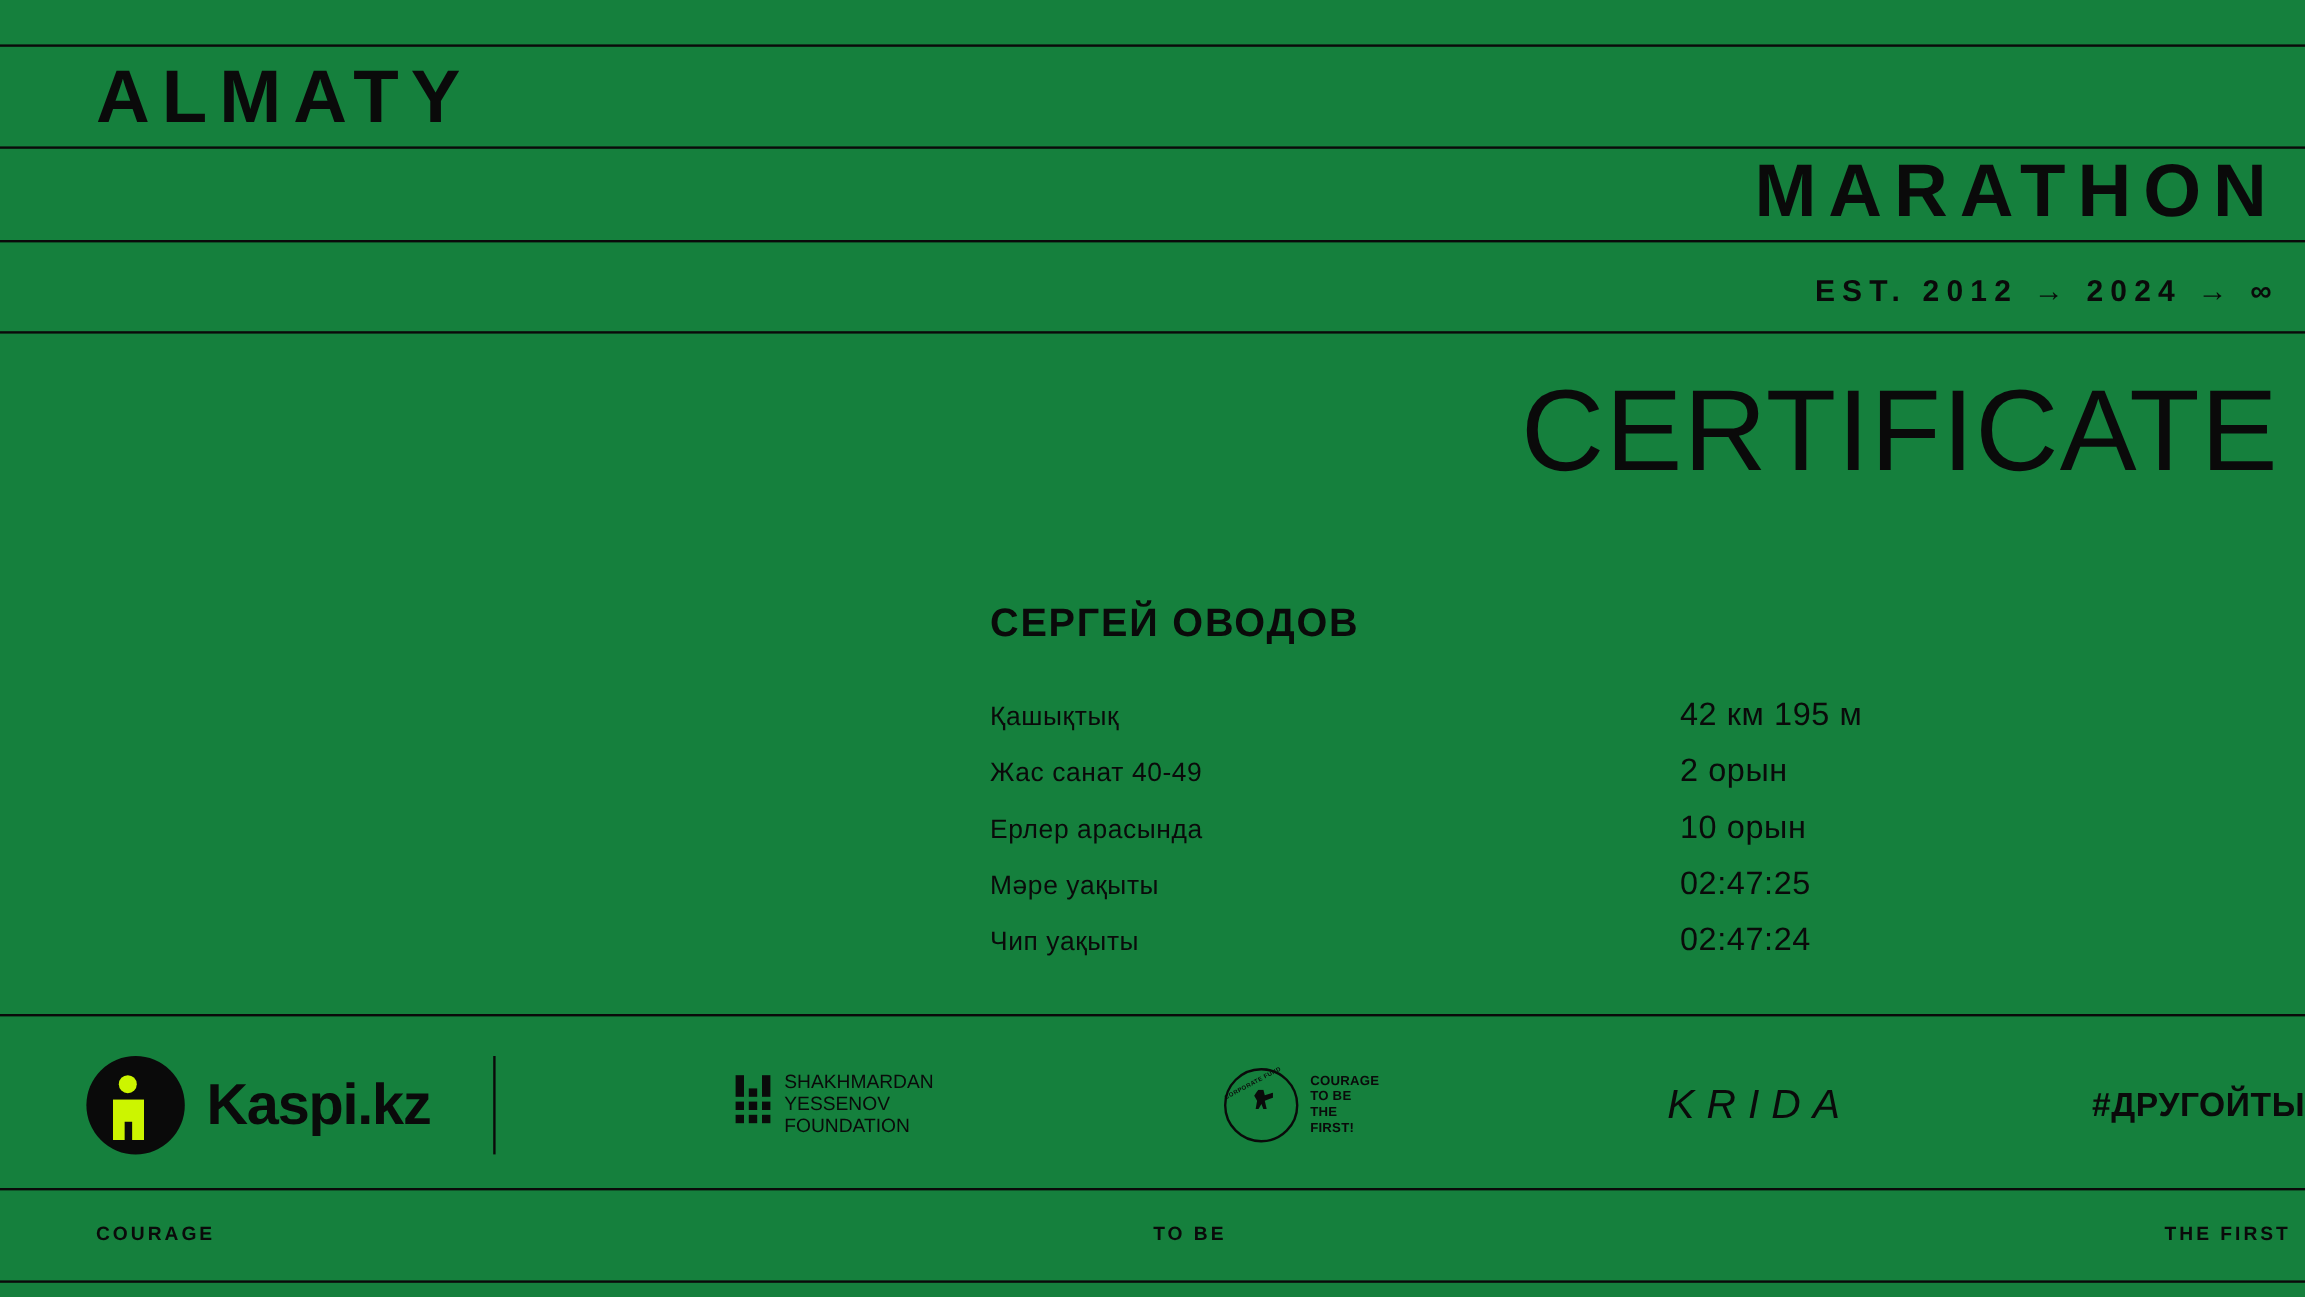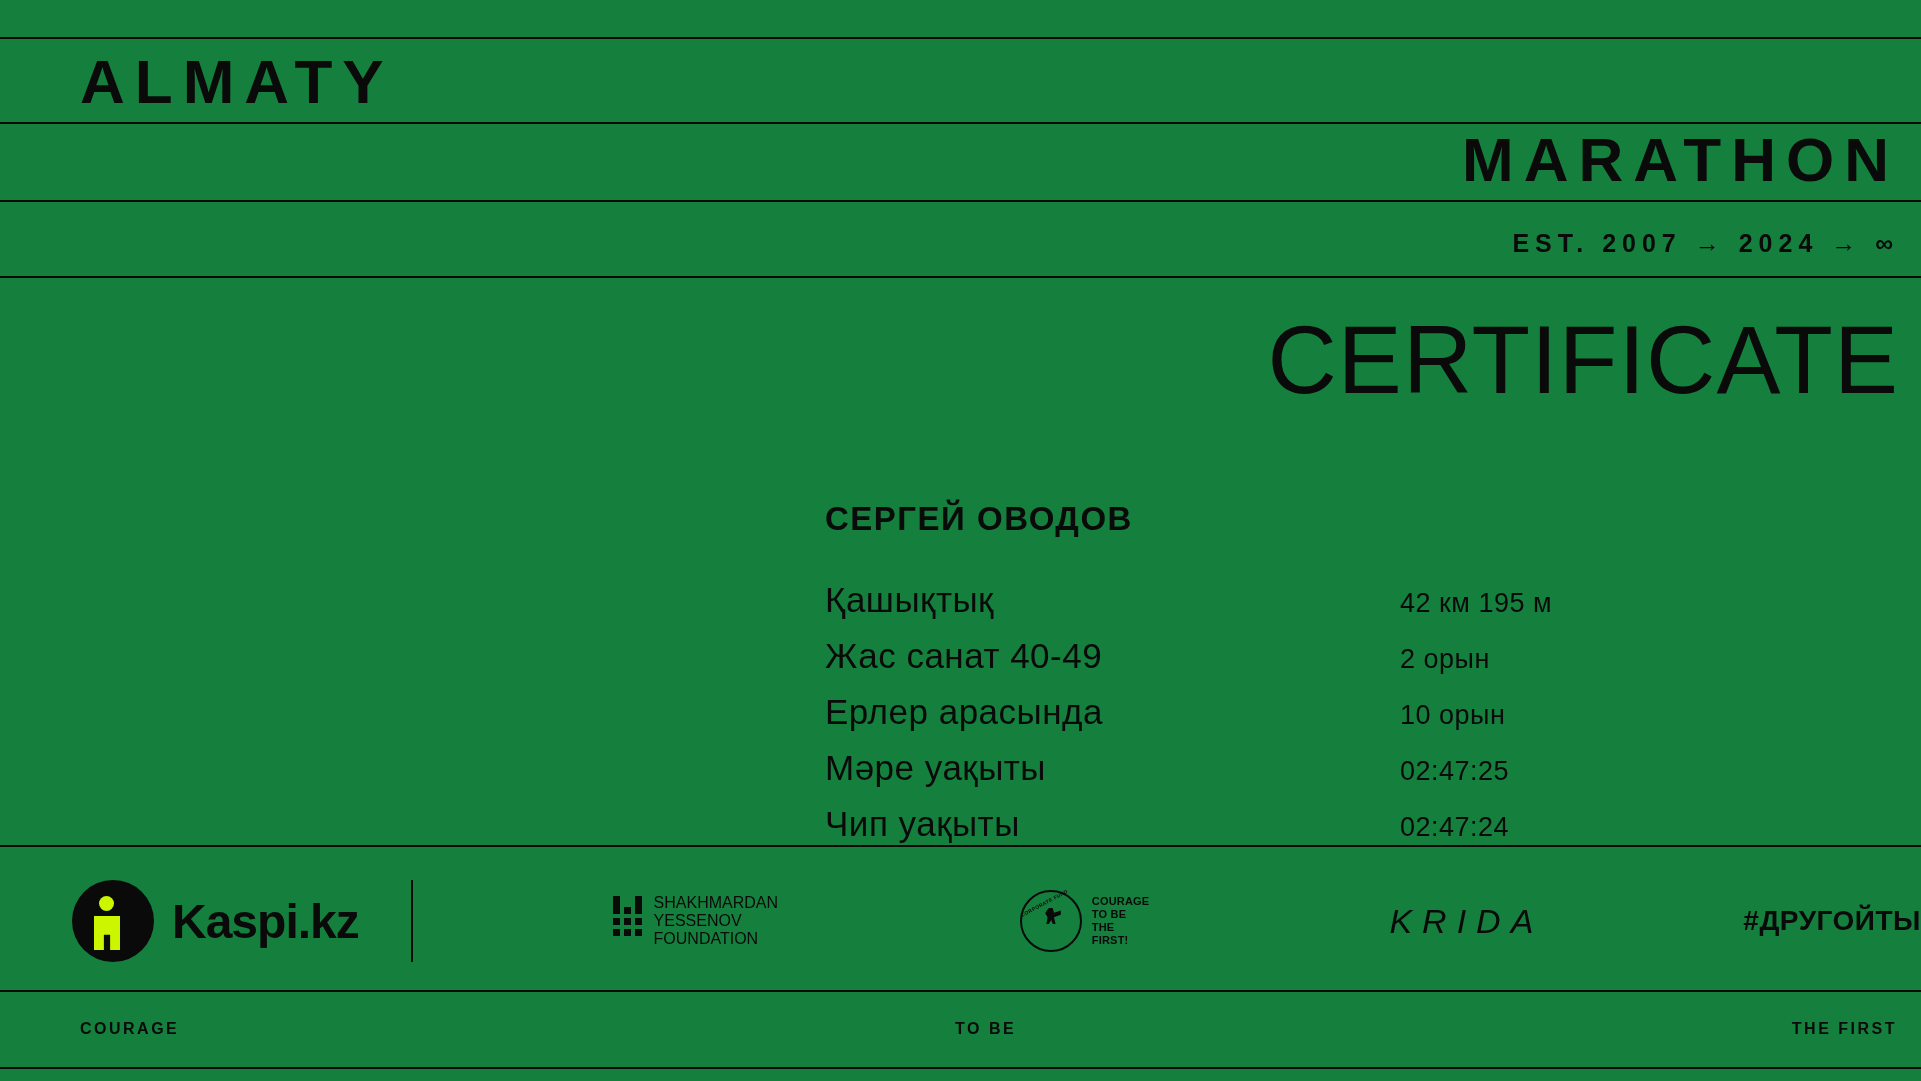--- a/index.html
+++ b/index.html
@@ -95,21 +95,21 @@
     top: 580px;
     width: 1020px;
   }
   .result-row {
     display: flex;
     align-items: baseline;
     margin-bottom: 16px;
   }
   .result-label {
     width: 575px;
-    font-size: 35px;
+    font-size: 22px;
     font-weight: 400;
     letter-spacing: 0.5px;
   }
   .result-value {
     font-size: 27px;
     font-weight: 400;
     letter-spacing: 0.5px;
   }
 
   
@@ -245,38 +245,38 @@
     right: 0;
     top: 1020px;
     display: flex;
     align-items: center;
     font-size: 16px;
     font-weight: 700;
     letter-spacing: 2.5px;
   }
   .tagline .t-left { margin-left: 80px; }
   .tagline .t-mid { margin: 0 auto; }
-  .tagline .t-right { margin-right: 24px; }
+  .tagline .t-right { margin-right: 12px; }
 </style>
 </head>
 <body>
 
 <div class="certificate">
 
   <div class="hr r1"></div>
   <div class="hr r2"></div>
   <div class="hr r3"></div>
   <div class="hr r4"></div>
   <div class="hr r5"></div>
   <div class="hr r6"></div>
   <div class="hr r7"></div>
 
   <div class="brand-almaty">ALMATY</div>
   <div class="brand-marathon">MARATHON</div>
-  <div class="brand-est">EST. 2007 → 2024 → ∞</div>
+  <div class="brand-est">EST. 2012 → 2024 → ∞</div>
 
   <div class="title">CERTIFICATE</div>
 
   <div class="athlete">СЕРГЕЙ ОВОДОВ</div>
 
   <div class="results">
     <div class="result-row">
       <div class="result-label">Қашықтық</div>
       <div class="result-value">42 км 195 м</div>
     </div>

